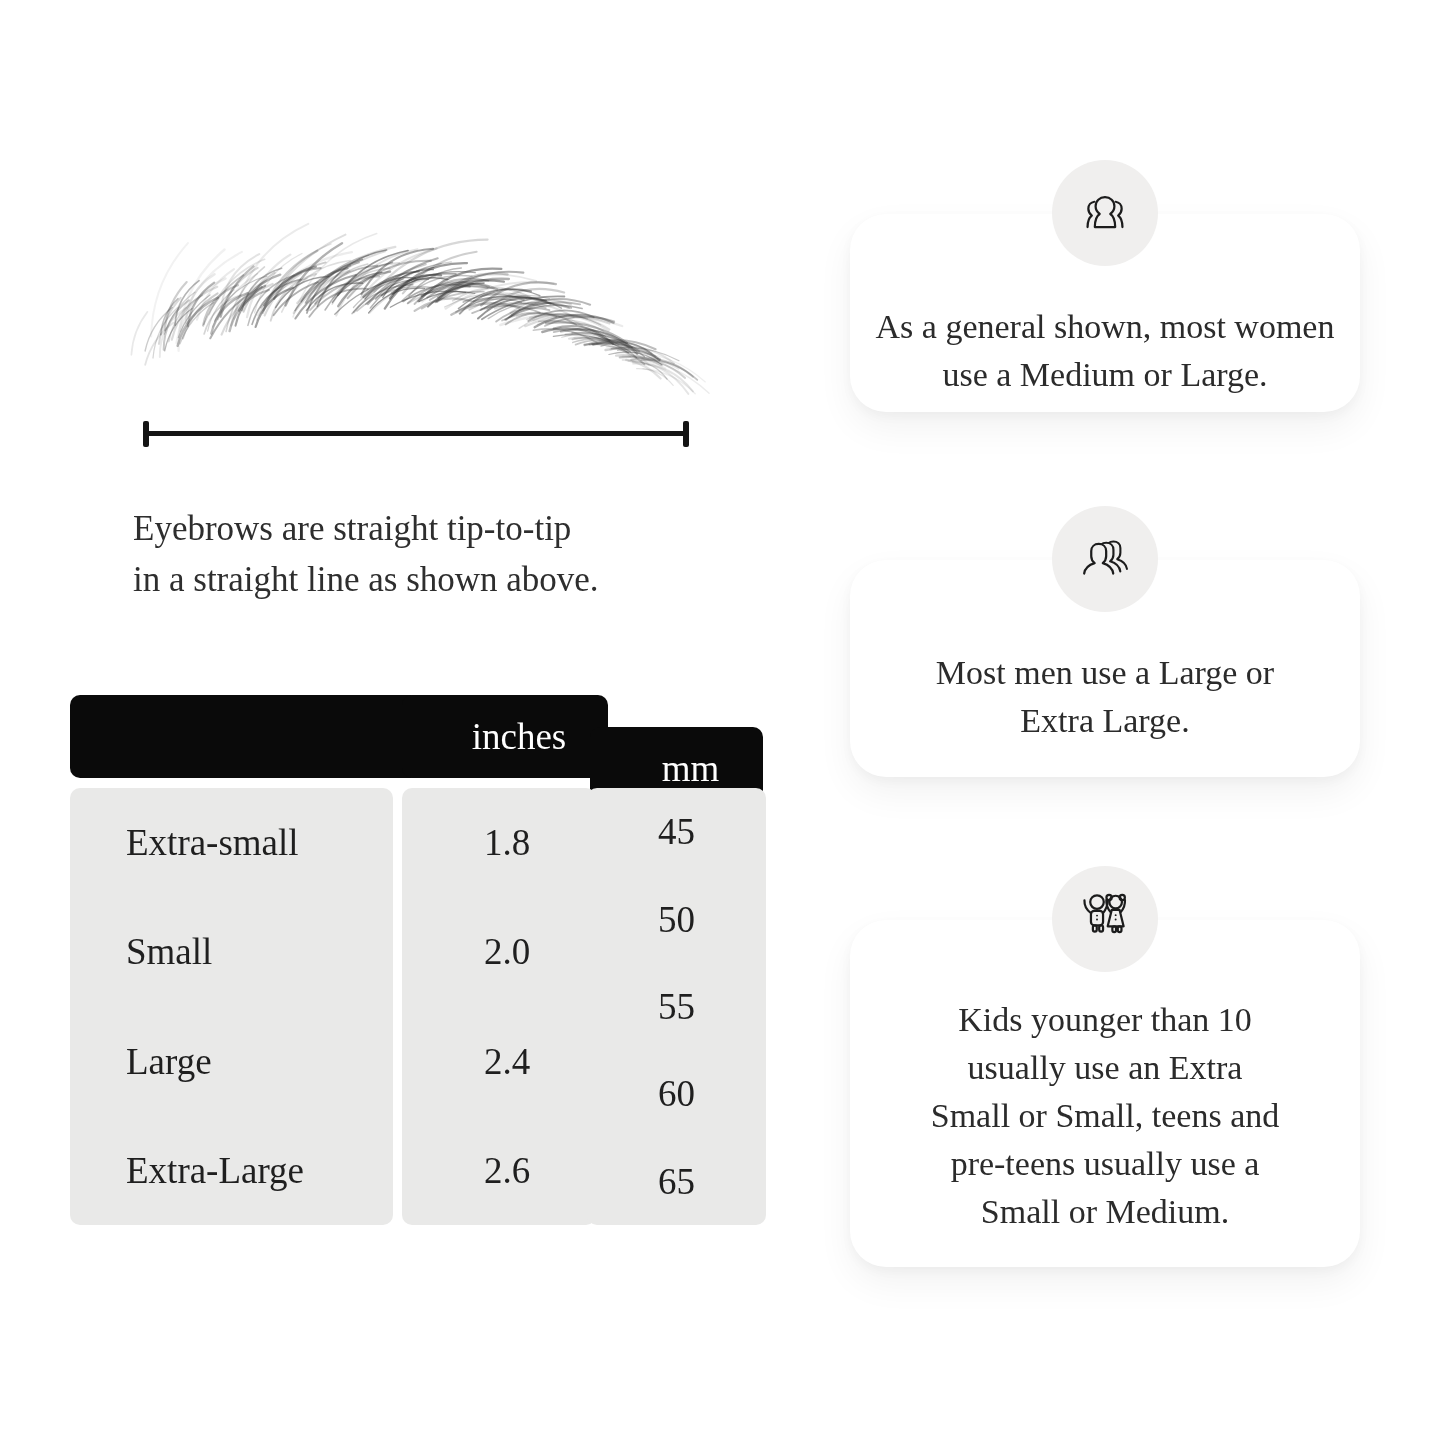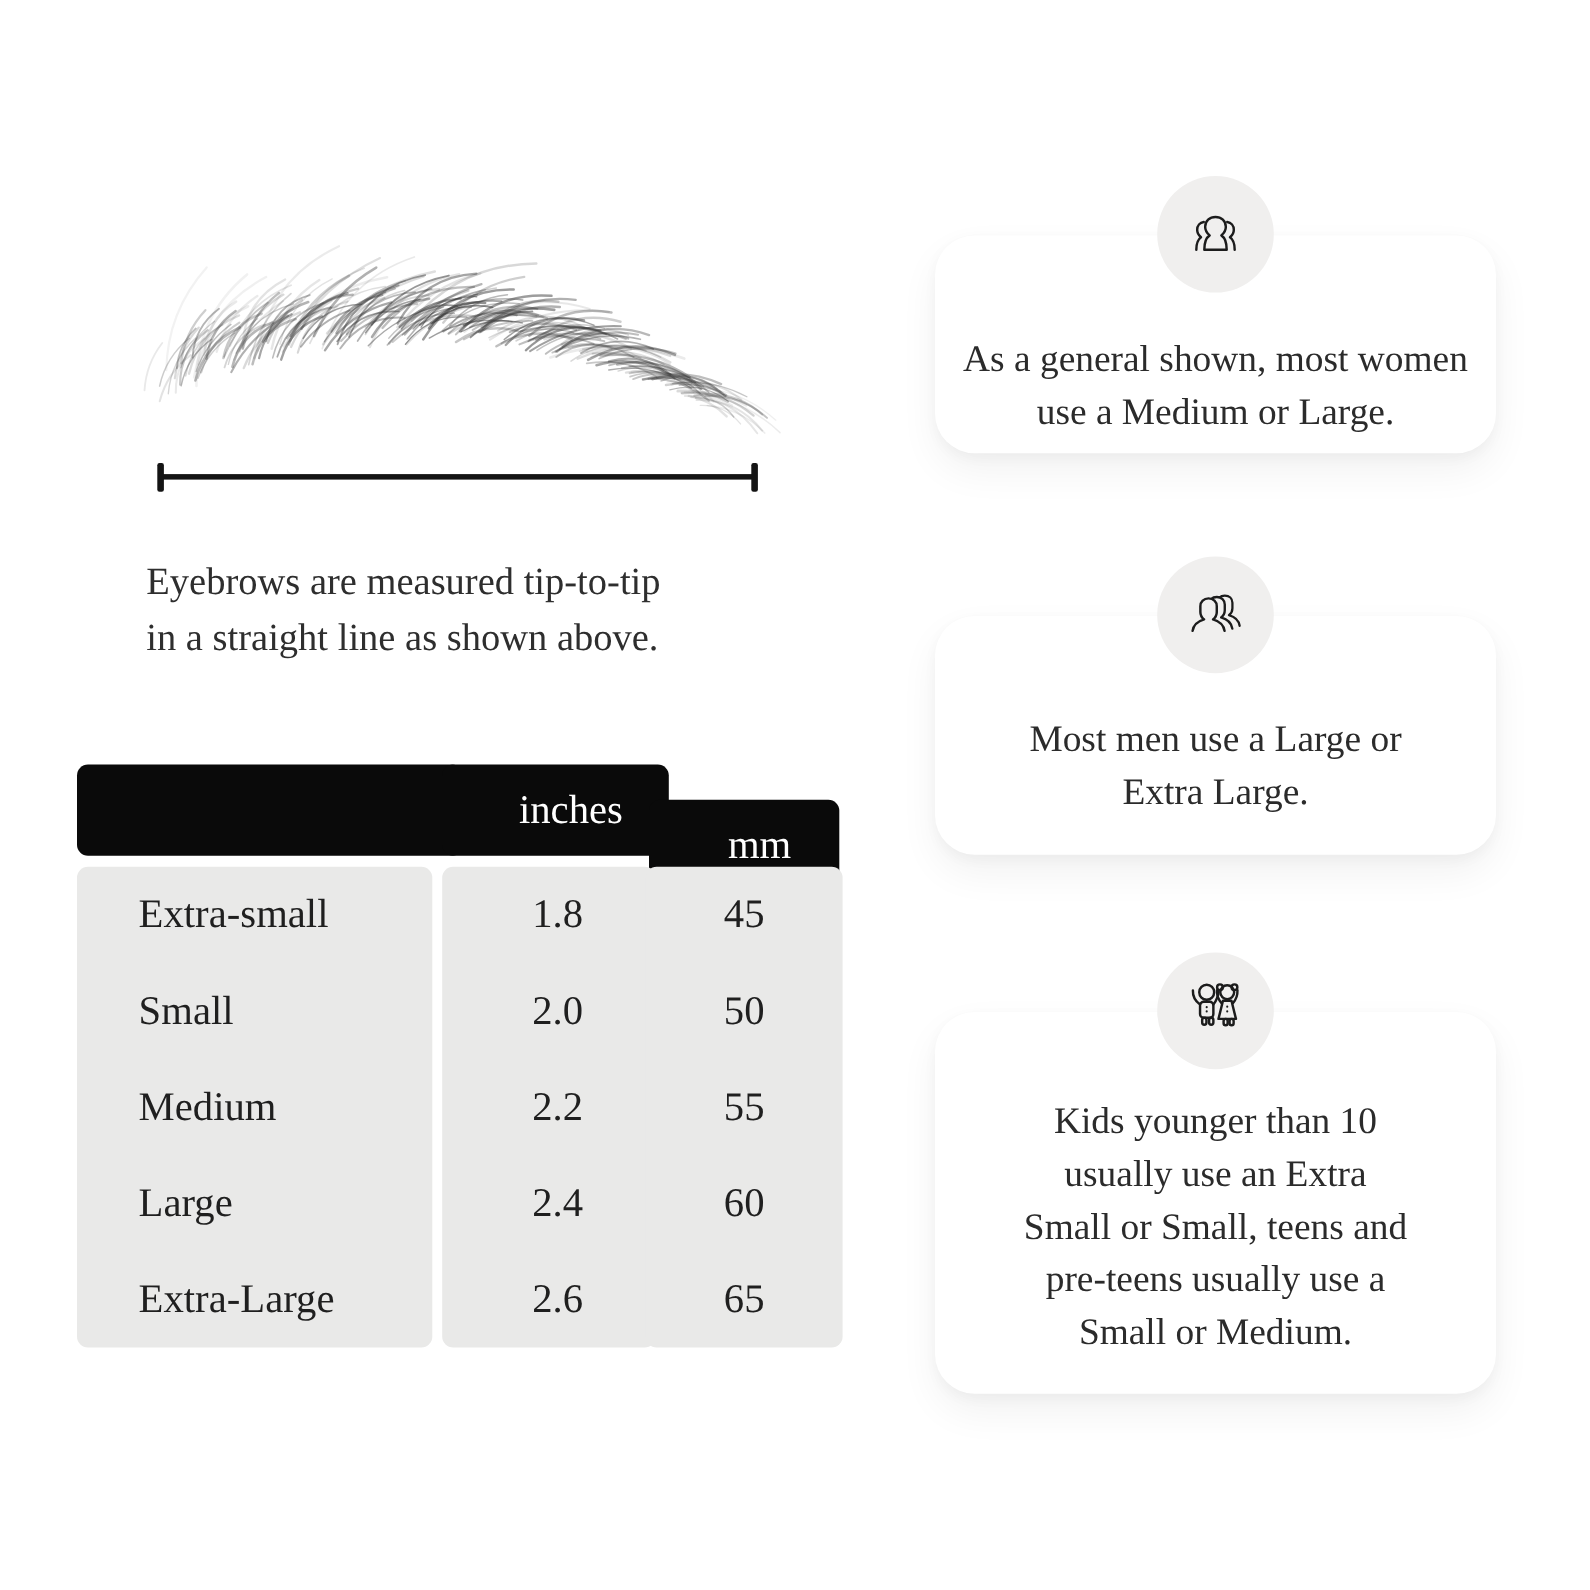--- a/index.html
+++ b/index.html
@@ -280,39 +280,37 @@
       <path d="M151.2 336.5 Q152.2 283.0 187.9 243.1" fill="none" stroke="#3b3b3b" stroke-linecap="round" stroke-width="1.99" stroke-opacity="0.067"></path>
       <path d="M615.5 353.5 Q666.9 347.3 705.3 382.0" fill="none" stroke="#3b3b3b" stroke-linecap="round" stroke-width="1.15" stroke-opacity="0.081"></path>
       <path d="M422.1 301.7 Q473.7 261.4 536.2 280.9" fill="none" stroke="#3b3b3b" stroke-linecap="round" stroke-width="1.78" stroke-opacity="0.117"></path>
       <path d="M293.0 316.9 Q314.2 254.5 376.7 233.6" fill="none" stroke="#3b3b3b" stroke-linecap="round" stroke-width="1.53" stroke-opacity="0.109"></path>
       <path d="M445.5 308.8 Q494.7 275.8 553.5 283.5" fill="none" stroke="#3b3b3b" stroke-linecap="round" stroke-width="2.00" stroke-opacity="0.131"></path>
     </svg>
 
   <div class="measure-line"></div>
 
   <div class="figure-caption">
-    <div>Eyebrows are measured tip-to-tip</div>
+    <div>Eyebrows are straight tip-to-tip</div>
     <div>in a straight line as shown above.</div>
   </div>
 
   <div class="th c1"></div>
   <div class="th c2">inches</div>
   <div class="th c3">mm</div>
 
   <div class="tb c1">
     <div class="cell">Extra-small</div>
     <div class="cell">Small</div>
-    <div class="cell">Medium</div>
     <div class="cell">Large</div>
     <div class="cell">Extra-Large</div>
   </div>
   <div class="tb c2">
     <div class="cell">1.8</div>
     <div class="cell">2.0</div>
-    <div class="cell">2.2</div>
     <div class="cell">2.4</div>
     <div class="cell">2.6</div>
   </div>
   <div class="tb c3">
     <div class="cell">45</div>
     <div class="cell">50</div>
     <div class="cell">55</div>
     <div class="cell">60</div>
     <div class="cell">65</div>
   </div>

